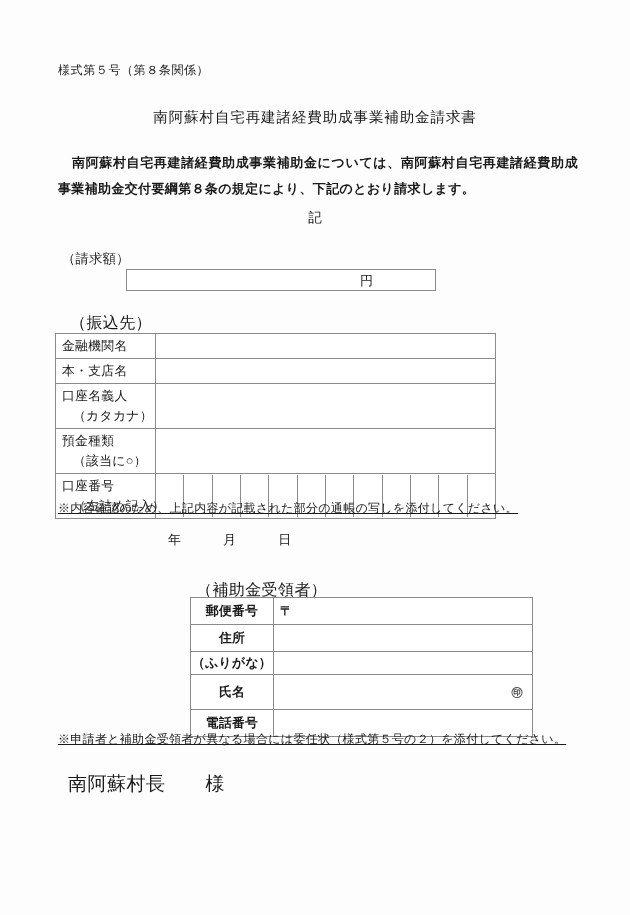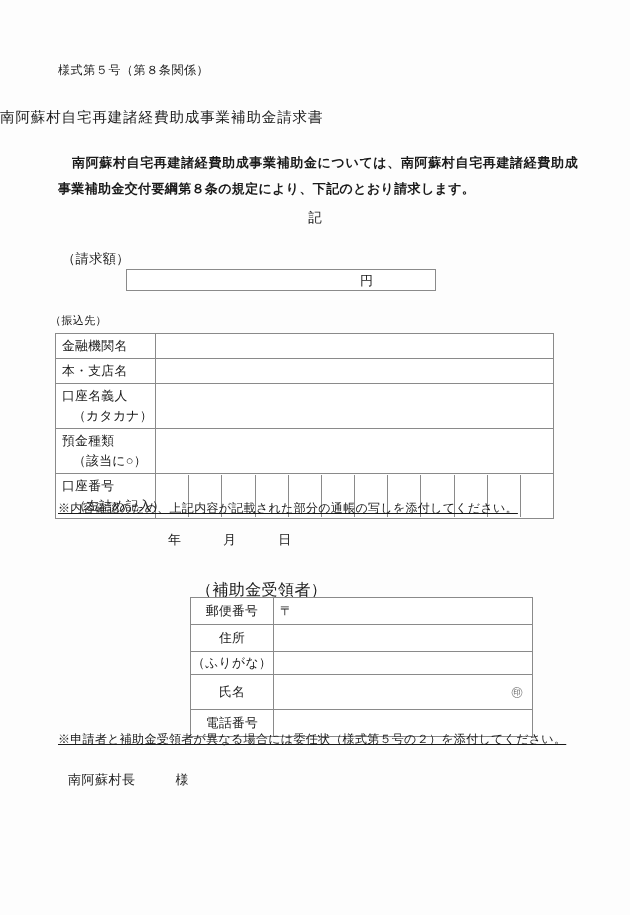--- a/index.html
+++ b/index.html
@@ -29,20 +29,21 @@
     top: 62px;
     font-size: 12px;
     letter-spacing: 0.6px;
     white-space: nowrap;
   }
   .doc-title {
     position: absolute;
     left: 0;
     right: 0;
     top: 108px;
+    text-align: center;
     font-size: 14.5px;
     letter-spacing: 0.9px;
   }
   .body-par {
     position: absolute;
     left: 58px;
     top: 150px;
     width: 520px;
     font-size: 13px;
     line-height: 26px;
@@ -81,41 +82,41 @@
   .amount-yen {
     position: absolute;
     right: 62px;
     top: 2px;
     font-size: 13px;
   }
 
   
   .label-furikomi {
     position: absolute;
-    left: 50px;
+    left: 70px;
     top: 313px;
-    font-size: 11px;
+    font-size: 16px;
     letter-spacing: 0.4px;
   }
   table.grid {
     position: absolute;
     border-collapse: collapse;
     background: #fff;
     table-layout: fixed;
   }
   table.grid td {
     border: 1px solid #8a8a8a;
     font-size: 12.8px;
     padding: 0;
     vertical-align: middle;
   }
   #bank-table {
     left: 55px;
     top: 333px;
-    width: 499px;
+    width: 441px;
   }
   #bank-table td.lbl {
     width: 93px;
     padding: 2px 0 2px 6px;
     line-height: 20px;
     letter-spacing: 0.3px;
     white-space: nowrap;
   }
   #bank-table td.lbl .sub {
     display: block;
@@ -167,20 +168,21 @@
     font-size: 16px;
     letter-spacing: 0.4px;
   }
   #recip-table {
     left: 190px;
     top: 597px;
     width: 343px;
   }
   #recip-table td {
     height: 26px;
+    font-weight: bold;
   }
   #recip-table td.lbl {
     width: 82px;
     text-align: center;
     letter-spacing: 0.3px;
     white-space: nowrap;
   }
   #recip-table td.val {
     padding-left: 6px;
     position: relative;
@@ -201,21 +203,21 @@
   }
   .postal-mark {
     font-size: 12.5px;
   }
 
   
   .addressee {
     position: absolute;
     left: 68px;
     top: 771px;
-    font-size: 13px;
+    font-size: 19px;
     letter-spacing: 0.5px;
   }
   .addressee .sama { margin-left: 40px; }
 </style>
 </head>
 <body>
 
 <div class="page">
 
   <div class="form-no">様式第５号（第８条関係）</div>

